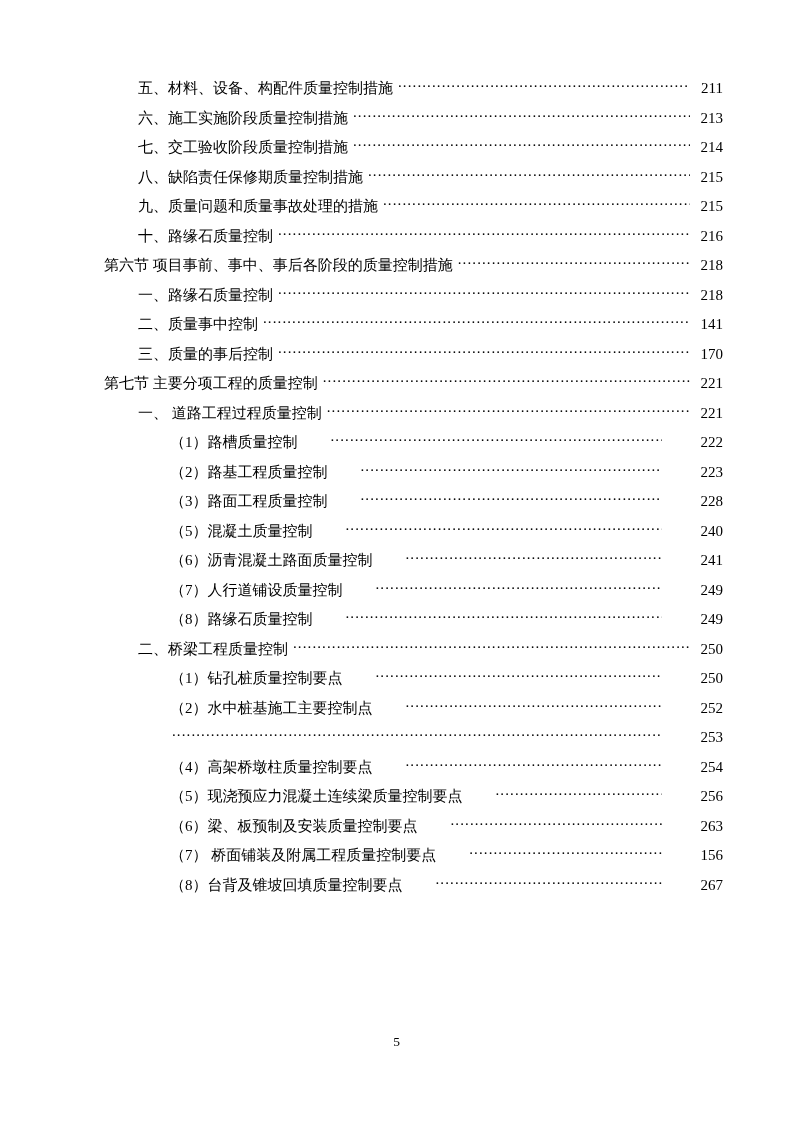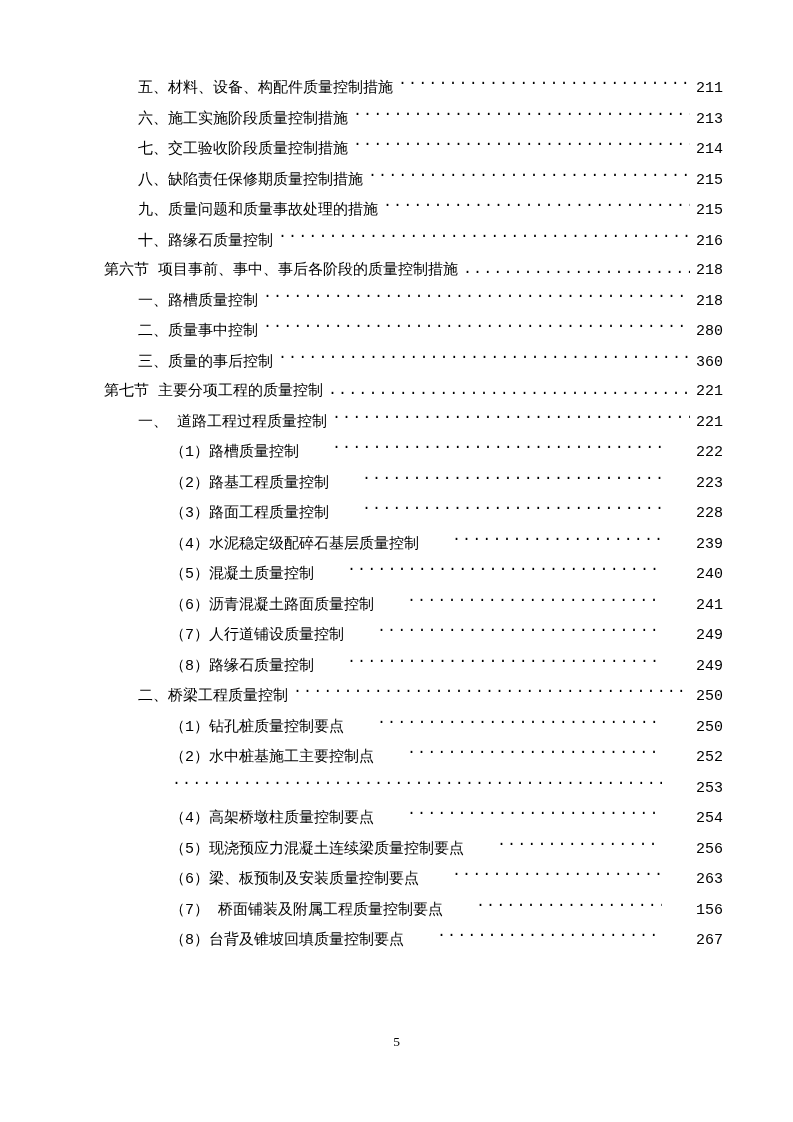--- a/index.html
+++ b/index.html
@@ -16,21 +16,20 @@
     overflow: hidden;
   }
   .page {
     position: absolute;
     left: 0;
     top: 0;
     width: 793px;
     height: 846px;
     box-sizing: border-box;
     padding: 78px 70px 0 70px;
-    font-family: Liberation Mono, monospace;
   }
   .toc {
     display: block;
   }
   .toc-row {
     display: flex;
     align-items: baseline;
     width: 100%;
     box-sizing: border-box;
     margin-bottom: 9.5px;
@@ -59,21 +58,21 @@
     letter-spacing: 1.1px;
     color: #000;
   }
   .toc-page {
     flex: 0 0 auto;
     text-align: right;
     padding-left: 3px;
     min-width: 28px;
   }
   
-  .lvl-sec   { padding-left: 34px; align-items: flex-end; }
+  .lvl-sec   { padding-left: 34px; }
   .lvl-1     { padding-left: 68px; }
   .lvl-2     { padding-left: 100px; gap: 28px; }
 
   .footer {
     position: absolute;
     left: 0;
     top: 1034px;
     width: 793px;
     text-align: center;
     font-size: 13.5px;
@@ -114,33 +113,33 @@
         <span class="toc-label">十、路缘石质量控制</span>
         <span class="toc-dots"></span>
         <span class="toc-page">216</span>
       </div>
       <div class="toc-row lvl-sec">
         <span class="toc-label">第六节 项目事前、事中、事后各阶段的质量控制措施</span>
         <span class="toc-dots"></span>
         <span class="toc-page">218</span>
       </div>
       <div class="toc-row lvl-1">
-        <span class="toc-label">一、路槽质量控制</span>
+        <span class="toc-label">一、路缘石质量控制</span>
         <span class="toc-dots"></span>
         <span class="toc-page">218</span>
       </div>
       <div class="toc-row lvl-1">
         <span class="toc-label">二、质量事中控制</span>
         <span class="toc-dots"></span>
-        <span class="toc-page">280</span>
+        <span class="toc-page">141</span>
       </div>
       <div class="toc-row lvl-1">
         <span class="toc-label">三、质量的事后控制</span>
         <span class="toc-dots"></span>
-        <span class="toc-page">360</span>
+        <span class="toc-page">170</span>
       </div>
       <div class="toc-row lvl-sec">
         <span class="toc-label">第七节 主要分项工程的质量控制</span>
         <span class="toc-dots"></span>
         <span class="toc-page">221</span>
       </div>
       <div class="toc-row lvl-1">
         <span class="toc-label">一、 道路工程过程质量控制</span>
         <span class="toc-dots"></span>
         <span class="toc-page">221</span>
@@ -152,25 +151,20 @@
       </div>
       <div class="toc-row lvl-2">
         <span class="toc-label">（2）路基工程质量控制</span>
         <span class="toc-dots"></span>
         <span class="toc-page">223</span>
       </div>
       <div class="toc-row lvl-2">
         <span class="toc-label">（3）路面工程质量控制</span>
         <span class="toc-dots"></span>
         <span class="toc-page">228</span>
-      </div>
-      <div class="toc-row lvl-2">
-        <span class="toc-label">（4）水泥稳定级配碎石基层质量控制</span>
-        <span class="toc-dots"></span>
-        <span class="toc-page">239</span>
       </div>
       <div class="toc-row lvl-2">
         <span class="toc-label">（5）混凝土质量控制</span>
         <span class="toc-dots"></span>
         <span class="toc-page">240</span>
       </div>
       <div class="toc-row lvl-2">
         <span class="toc-label">（6）沥青混凝土路面质量控制</span>
         <span class="toc-dots"></span>
         <span class="toc-page">241</span>

